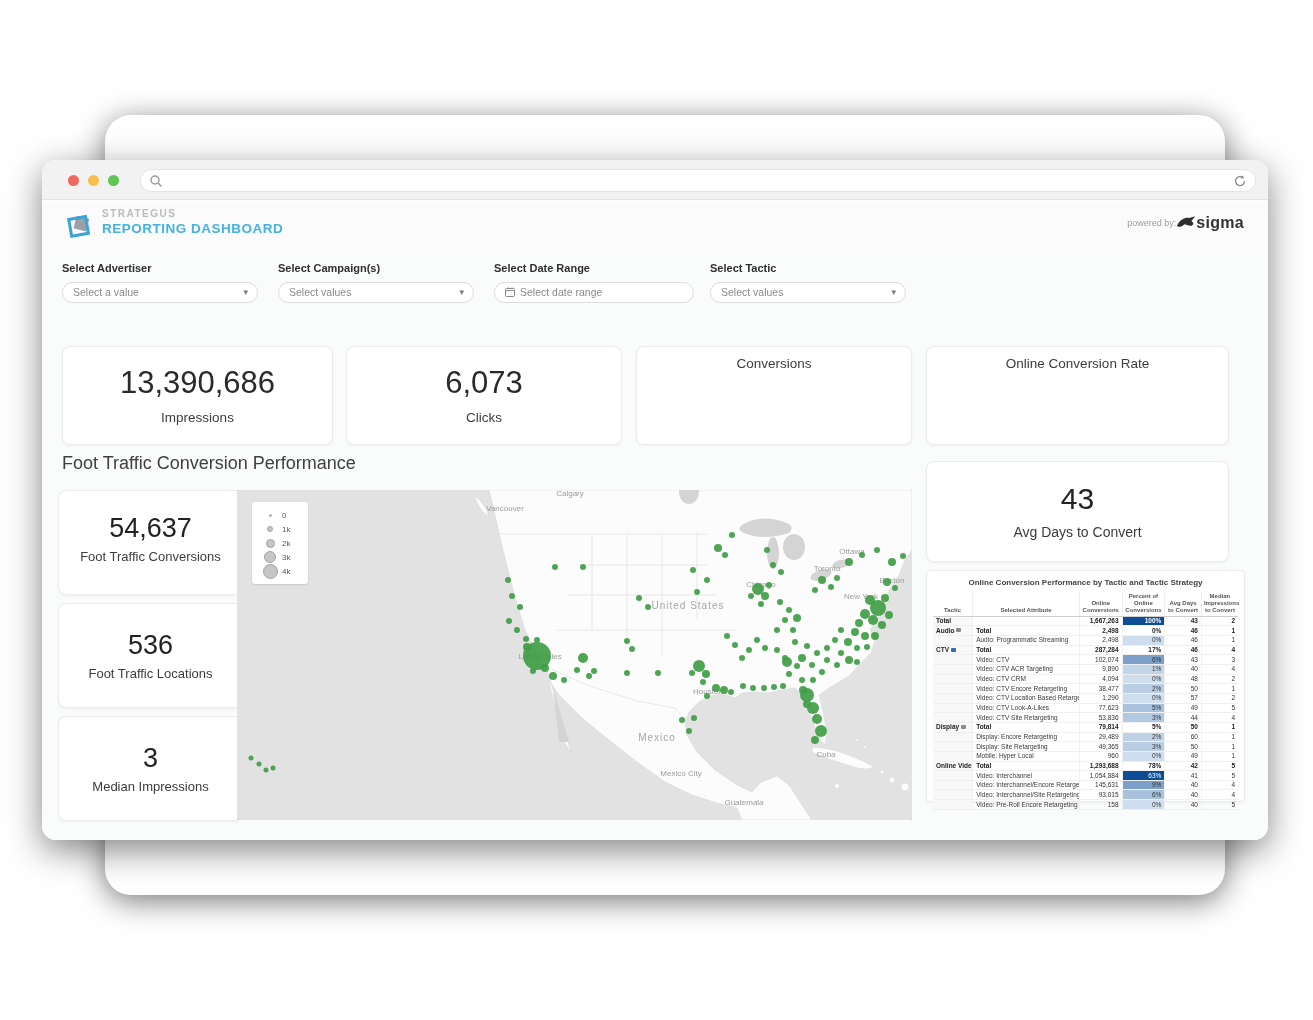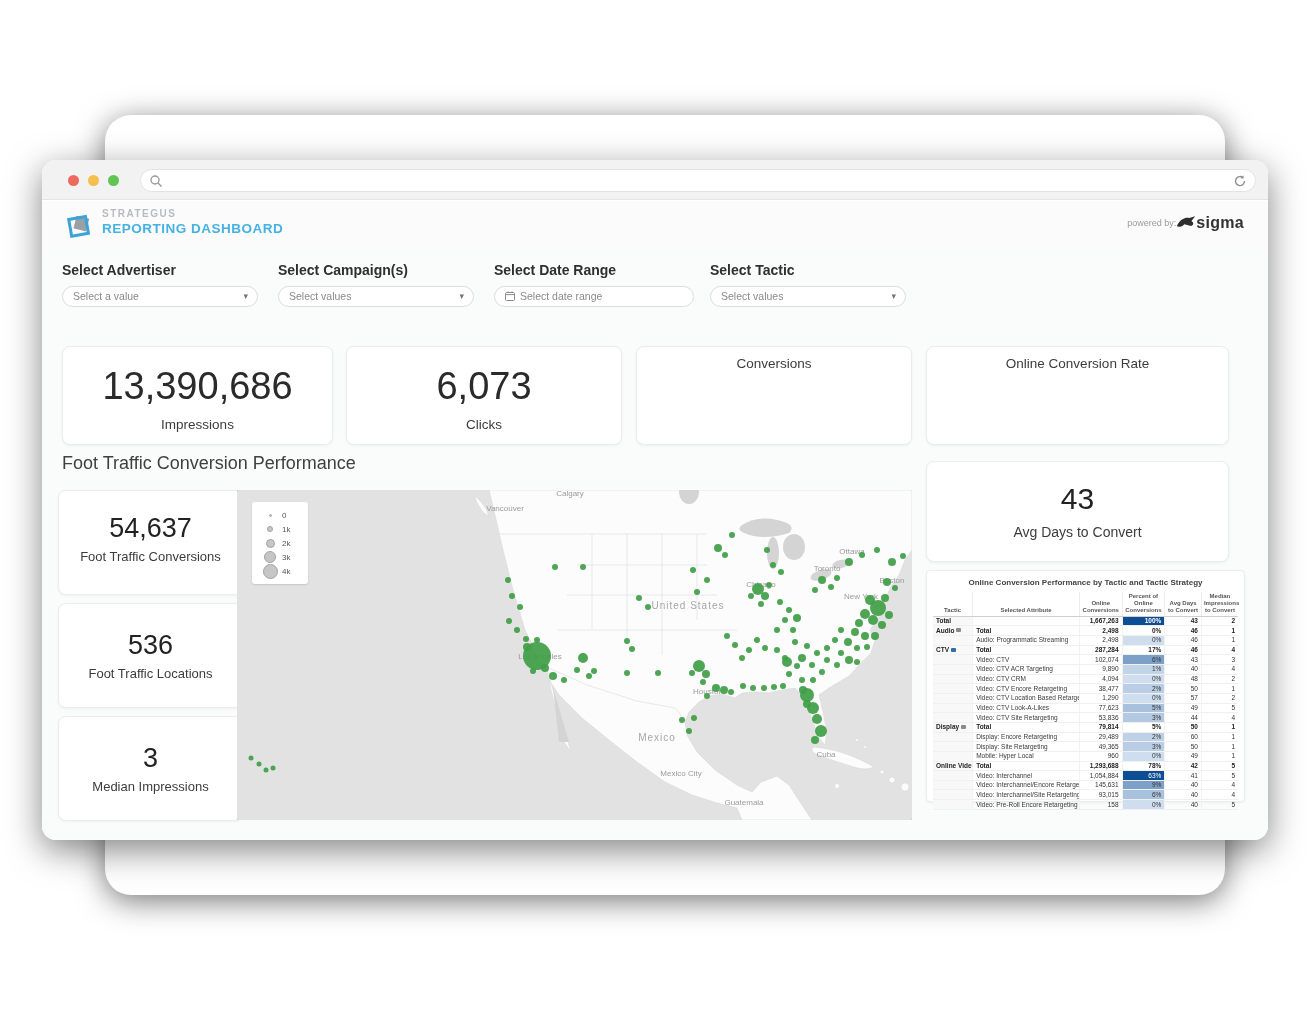--- a/index.html
+++ b/index.html
@@ -34,30 +34,30 @@
   .brand-top { font-size:10px; letter-spacing:1.5px; color:#b9bcbe; font-weight:bold; }
   .brand-bottom { font-size:13.5px; letter-spacing:.5px; color:#45b2e2; font-weight:bold; margin-top:2px; }
   .powered { position:absolute; right:24px; top:13px; display:flex; align-items:center; }
   .powered-label { font-size:9px; color:#9b9b9b; }
   .powered-brand { font-size:16px; font-weight:bold; color:#333; letter-spacing:.3px; }
 
   
   .dash-body { position:absolute; left:0; top:90px; width:100%; height:590px; background:#fafbfb; }
 
   .filter { position:absolute; top:12px; }
-  .filter .flabel { font-size:14px; font-weight:bold; color:#2f2f2f; margin-bottom:8px; }
+  .filter .flabel { font-size:11px; font-weight:bold; color:#2f2f2f; margin-bottom:8px; }
   .fctrl { position:relative; height:21px; background:#fff; border:1px solid #dcdcdc; border-radius:11px;
            font-size:10.5px; color:#8a8a8a; line-height:19px; padding:0 10px; }
   .fctrl .caret { position:absolute; right:9px; top:0; color:#777; font-size:9px; }
   .fctrl .cal { display:inline-block; margin-right:5px; vertical-align:-1px; }
 
   .card { position:absolute; background:#fff; border:1px solid #ececec; border-radius:8px;
           box-shadow:0 1px 3px rgba(0,0,0,.05); text-align:center; }
   .kpi { top:96px; height:99px; }
-  .kpi .val { font-size:38px; color:#2a2a2a; font-weight:500; margin-top:18px; }
+  .kpi .val { font-size:31px; color:#2a2a2a; font-weight:500; margin-top:18px; }
   .kpi .lab { font-size:13.5px; color:#3c3c3c; margin-top:9px; }
 
   .sec-title { position:absolute; left:20px; top:203px; font-size:18px; color:#404040; font-weight:500; }
 
   .side { left:16px; width:185px; height:105px; }
   .side .val { font-size:27px; color:#222; font-weight:500; margin-top:22px; }
   .side .lab { font-size:13px; color:#3c3c3c; margin-top:5px; line-height:1.25; }
   .side.s2 .val, .side.s3 .val { margin-top:26px; }
 
   .avg { left:884px; top:211px; width:303px; height:101px; }

